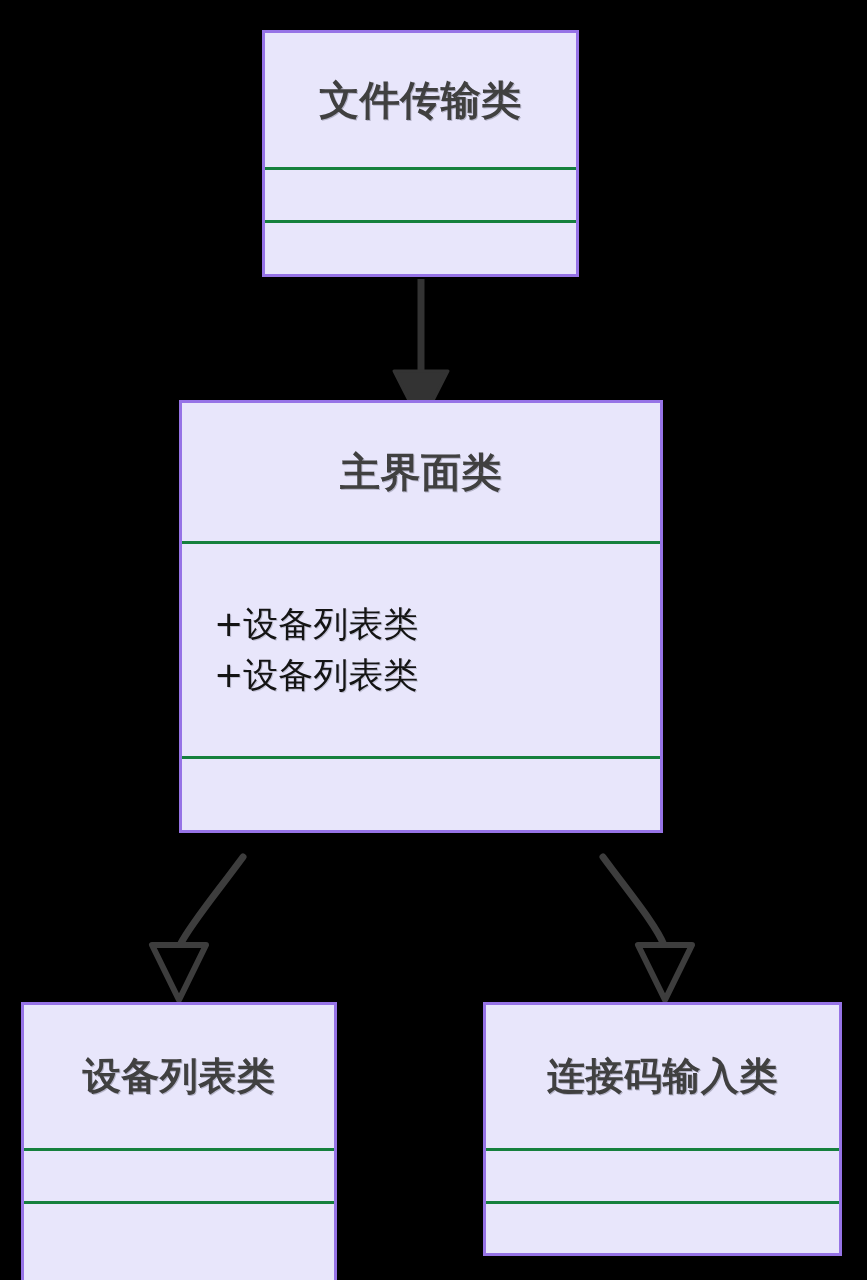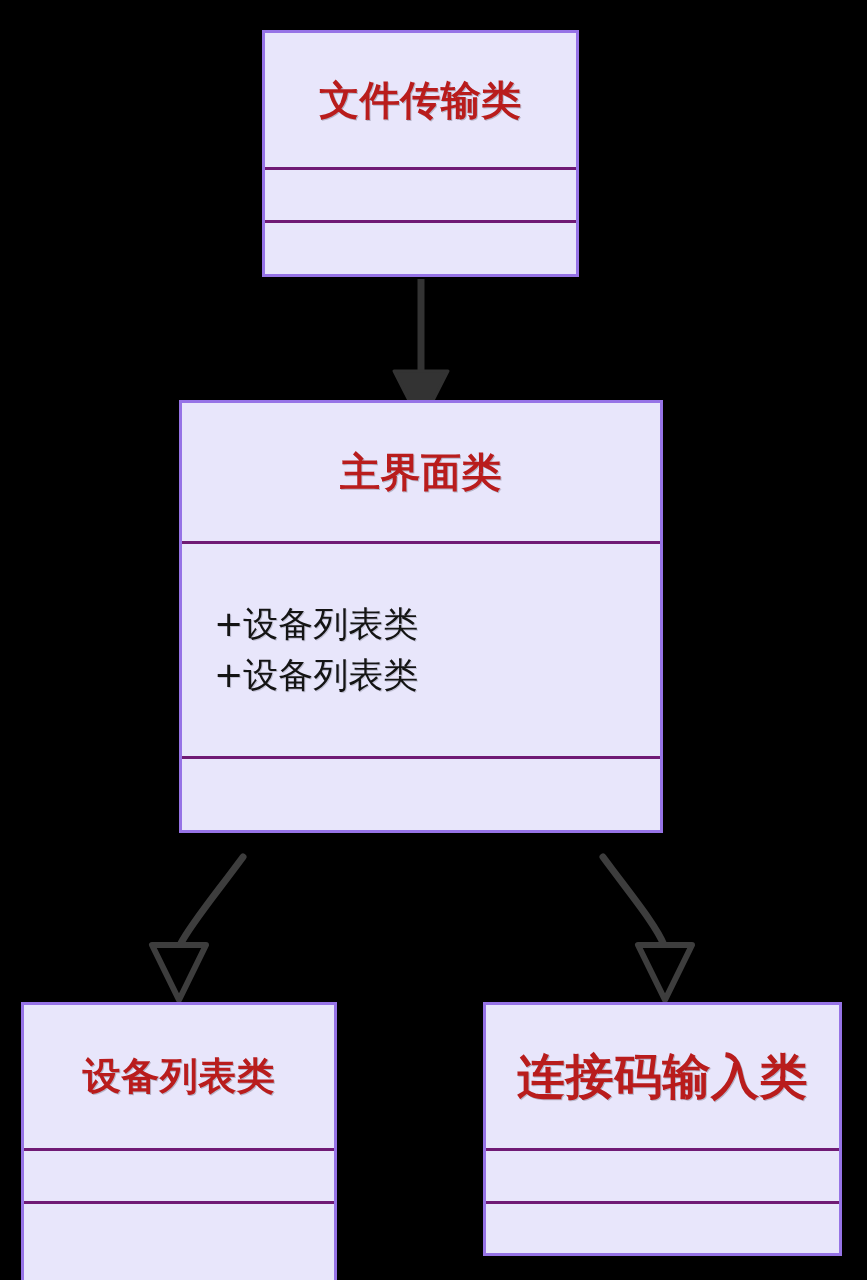--- a/index.html
+++ b/index.html
@@ -24,25 +24,25 @@
     flex-direction: column;
   }
   .uml-compartment {
     box-sizing: border-box;
     display: flex;
     align-items: center;
     justify-content: center;
     overflow: hidden;
   }
   .uml-compartment + .uml-compartment {
-    border-top: 3px solid #701a75;
+    border-top: 3px solid #15803d;
   }
   .uml-title {
     font-weight: bold;
-    color: #b91c1c;
+    color: #404040;
     letter-spacing: 0.5px;
     text-shadow: 1px 1px 0 rgba(120,120,140,0.45);
   }
   .uml-attrs {
     align-items: center;
     justify-content: flex-start;
     padding-left: 32px;
   }
   .uml-attrs-inner {
     display: flex;
@@ -73,21 +73,21 @@
   #box-device-list { left: 21px; top: 1002px; width: 316px; height: 297px; }
   #box-device-list .c0 { height: 143px; }
   #box-device-list .c1 { height: 53px; }
   #box-device-list .c2 { flex: 1; }
   #box-device-list .uml-title { font-size: 38px; }
 
   #box-conn-code { left: 483px; top: 1002px; width: 359px; height: 254px; }
   #box-conn-code .c0 { height: 143px; }
   #box-conn-code .c1 { height: 53px; }
   #box-conn-code .c2 { flex: 1; }
-  #box-conn-code .uml-title { font-size: 48px; }
+  #box-conn-code .uml-title { font-size: 38px; }
 
   #edge-layer {
     position: absolute;
     left: 0; top: 0;
     width: 867px;
     height: 1280px;
     pointer-events: none;
   }
 </style>
 </head>

